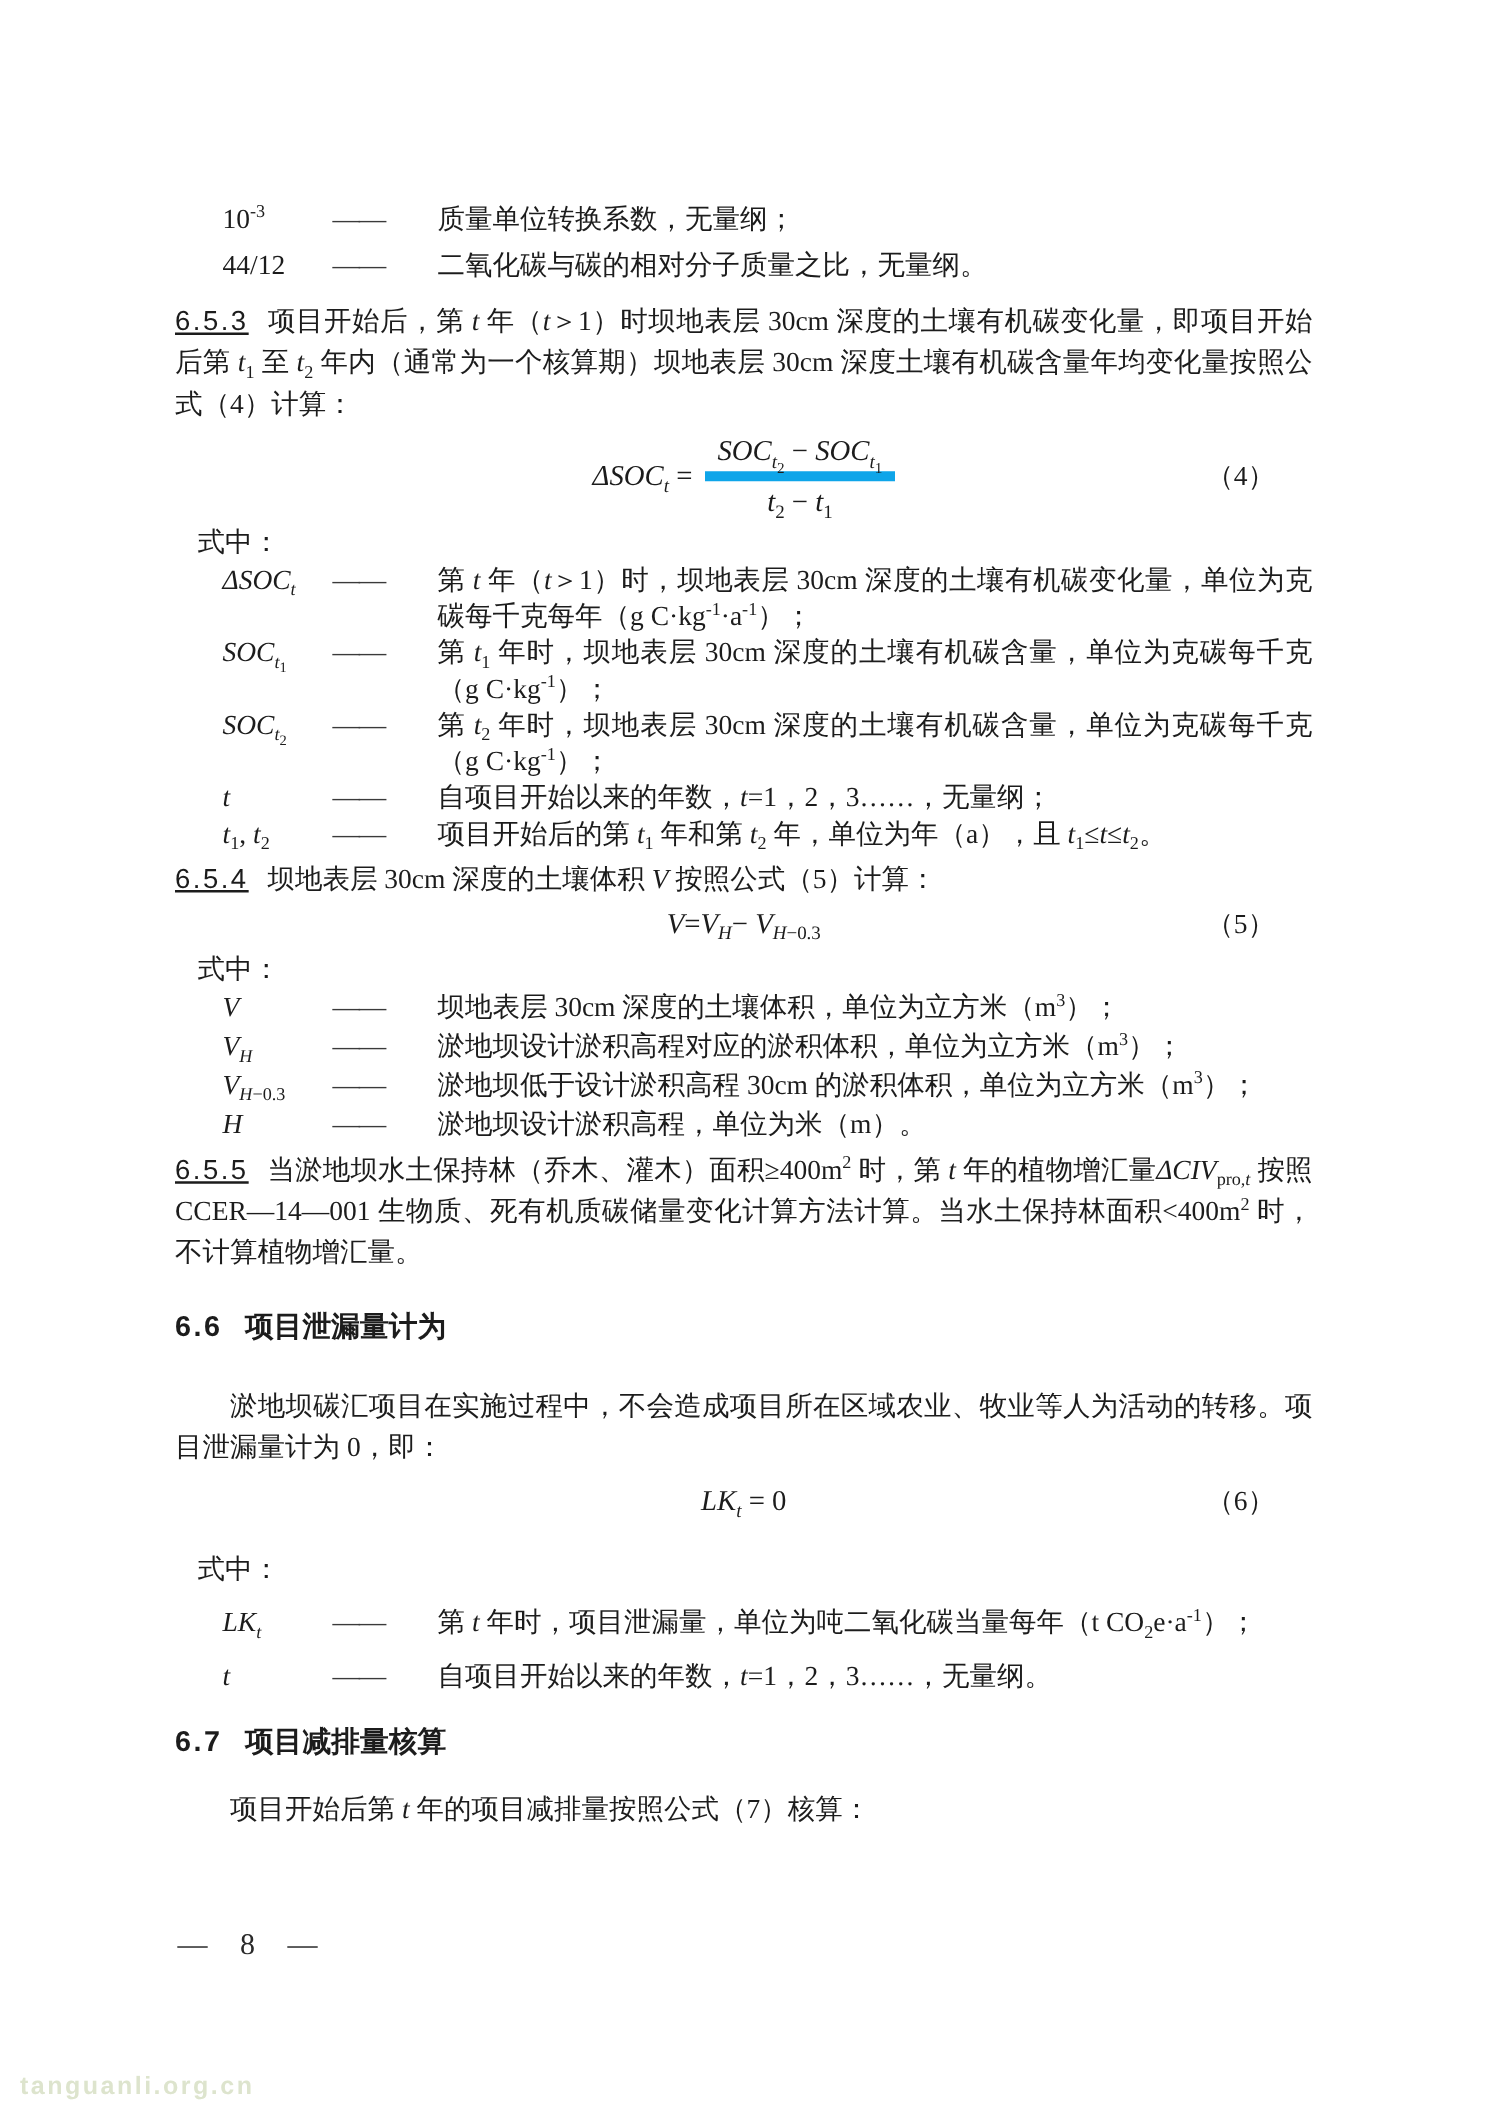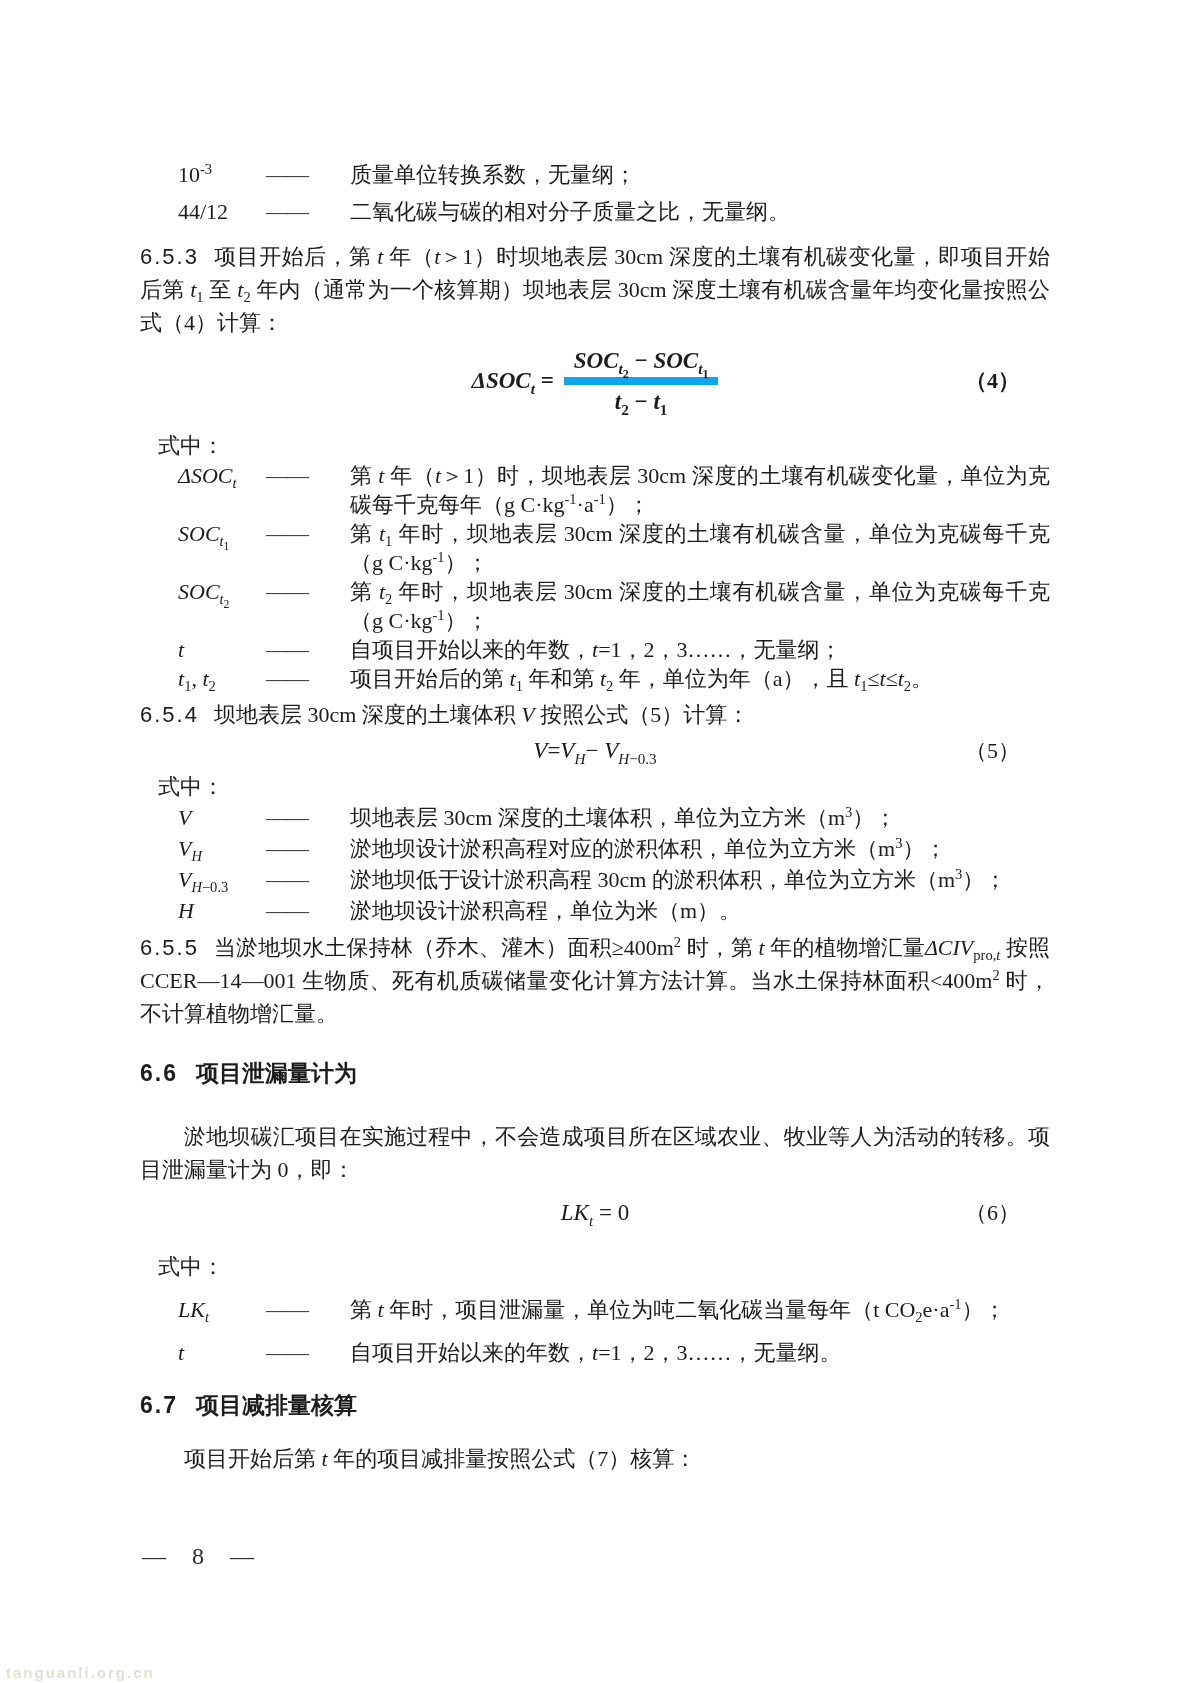--- a/index.html
+++ b/index.html
@@ -19,21 +19,21 @@
   .def-dash { flex:0 0 84px; color:#3a3a3a; letter-spacing:-1px; white-space:nowrap; }
   .def-desc { flex:1; text-align:justify; }
   .vars-f4 .def-row { line-height:29px; }
   .vars-f5 .def-row { line-height:31px; }
   .vars-f6 .def-row { line-height:30px; margin-top:13px; }
 
   
   .clause { text-align:justify; line-height:33px; }
   .clause-num {
     font-family:"Liberation Sans","DejaVu Sans",sans-serif;
-    letter-spacing:2px; padding-right:15px; white-space:nowrap;
+    letter-spacing:2px; padding-right:15px; white-space:nowrap;text-decoration:underline;
   }
   .indent { text-indent:2em; }
 
   
   .where { margin-left:18px; line-height:30px; }
 
   
   .formula-row { position:relative; display:flex; justify-content:center; align-items:center; font-size:23px; }
   .formula-label { position:absolute; right:30px; top:50%; transform:translateY(-50%); font-size:22px; color:#1c1c1c; }
   .frac { display:inline-flex; flex-direction:column; text-align:center; margin-left:10px; vertical-align:middle; }
@@ -45,21 +45,21 @@
 
   
   .sec-head {
     font-family:"Liberation Sans","DejaVu Sans",sans-serif;
     font-weight:700; font-size:23px; line-height:30px;
   }
   .sec-head .sec-num { letter-spacing:2px; padding-right:18px; }
 
   
   #clause-653 { margin-top:10px; }
-  #formula-4  { margin:8px 0 16px;font-weight:bold; }
+  #formula-4  { margin:8px 0 4px; }
   #where-4    { margin-top:2px; }
   #clause-654 { margin-top:5px; }
   #formula-5  { margin:7px 0; }
   #where-5    { margin-top:8px; }
   #clause-655 { margin-top:5px; }
   #heading-66 { margin-top:28px; }
   #para-66    { margin-top:32px; }
   #formula-6  { margin-top:14px; }
   #where-6    { margin-top:26px; }
   #heading-67 { margin-top:22px; }
@@ -67,23 +67,23 @@
   #formula-7  { margin-top:16px; }
 
   
   .footer {
     position:absolute; left:142px; top:1543px;
     display:flex; align-items:center; gap:26px; font-size:24px; color:#2a2a2a;
   }
 
   
   .watermark {
-    position:absolute; left:6px; bottom:2px;
+    position:absolute; left:16px; bottom:2px;
     font-family:"Liberation Sans","DejaVu Sans",sans-serif;
-    font-weight:700; font-size:15px; letter-spacing:2px;
+    font-weight:700; font-size:20px; letter-spacing:2px;
     color:#dde4cd;
   }
 </style>
 </head>
 <body>
 
 <div class="page">
   <div class="content">
 
     <div class="def-list top">

